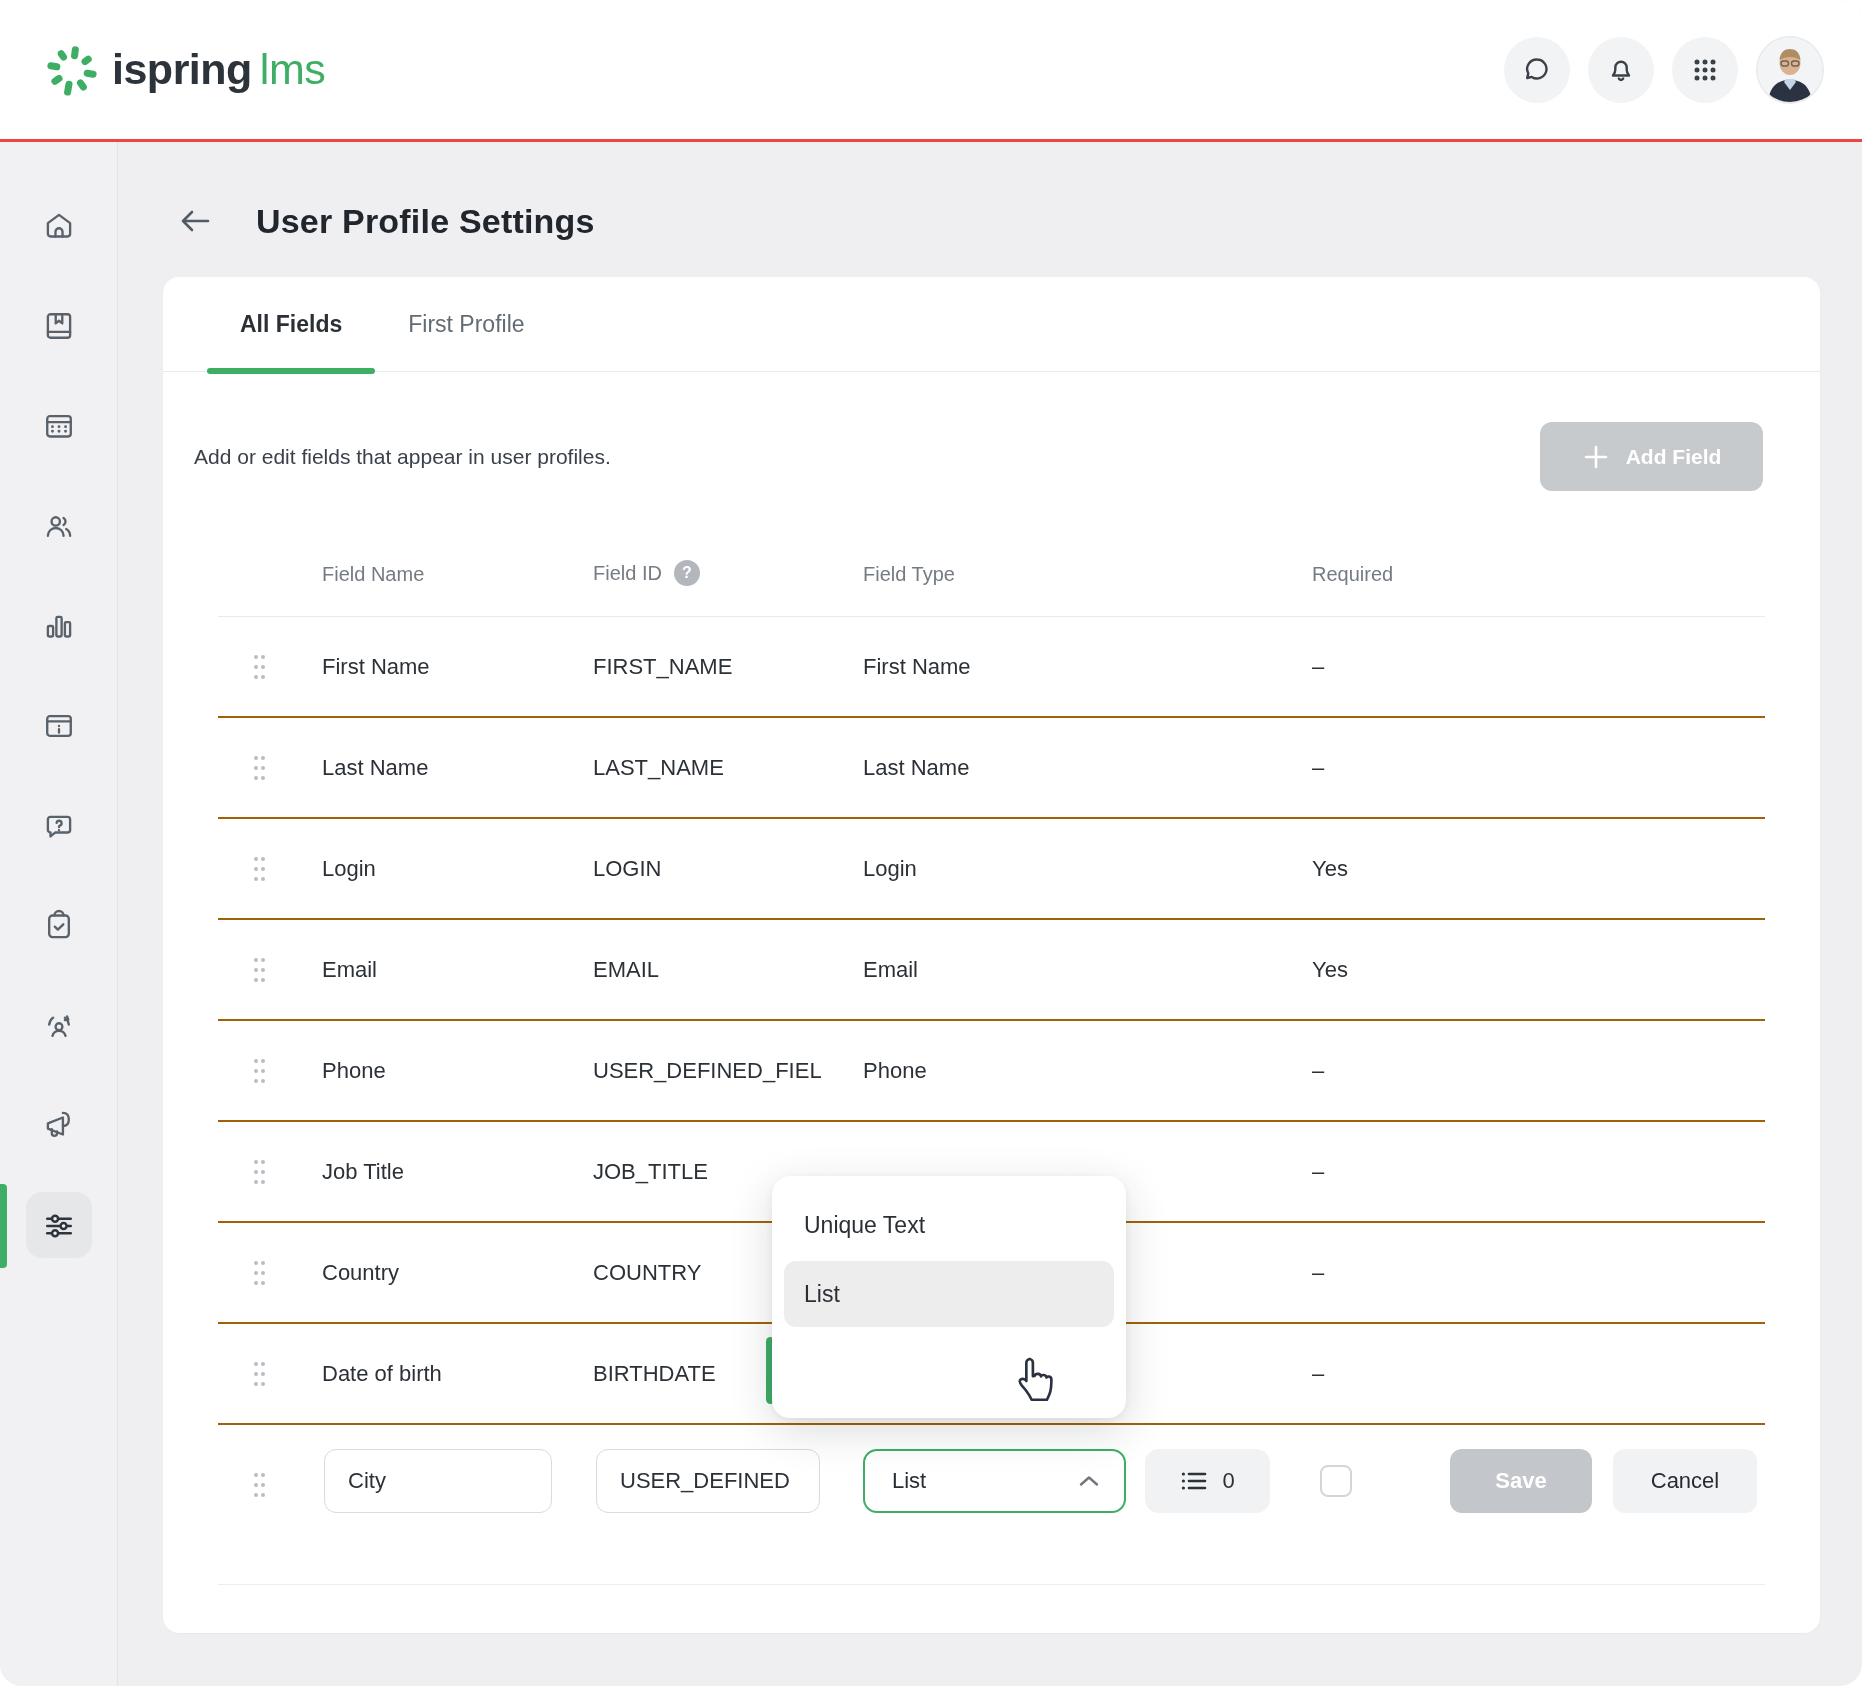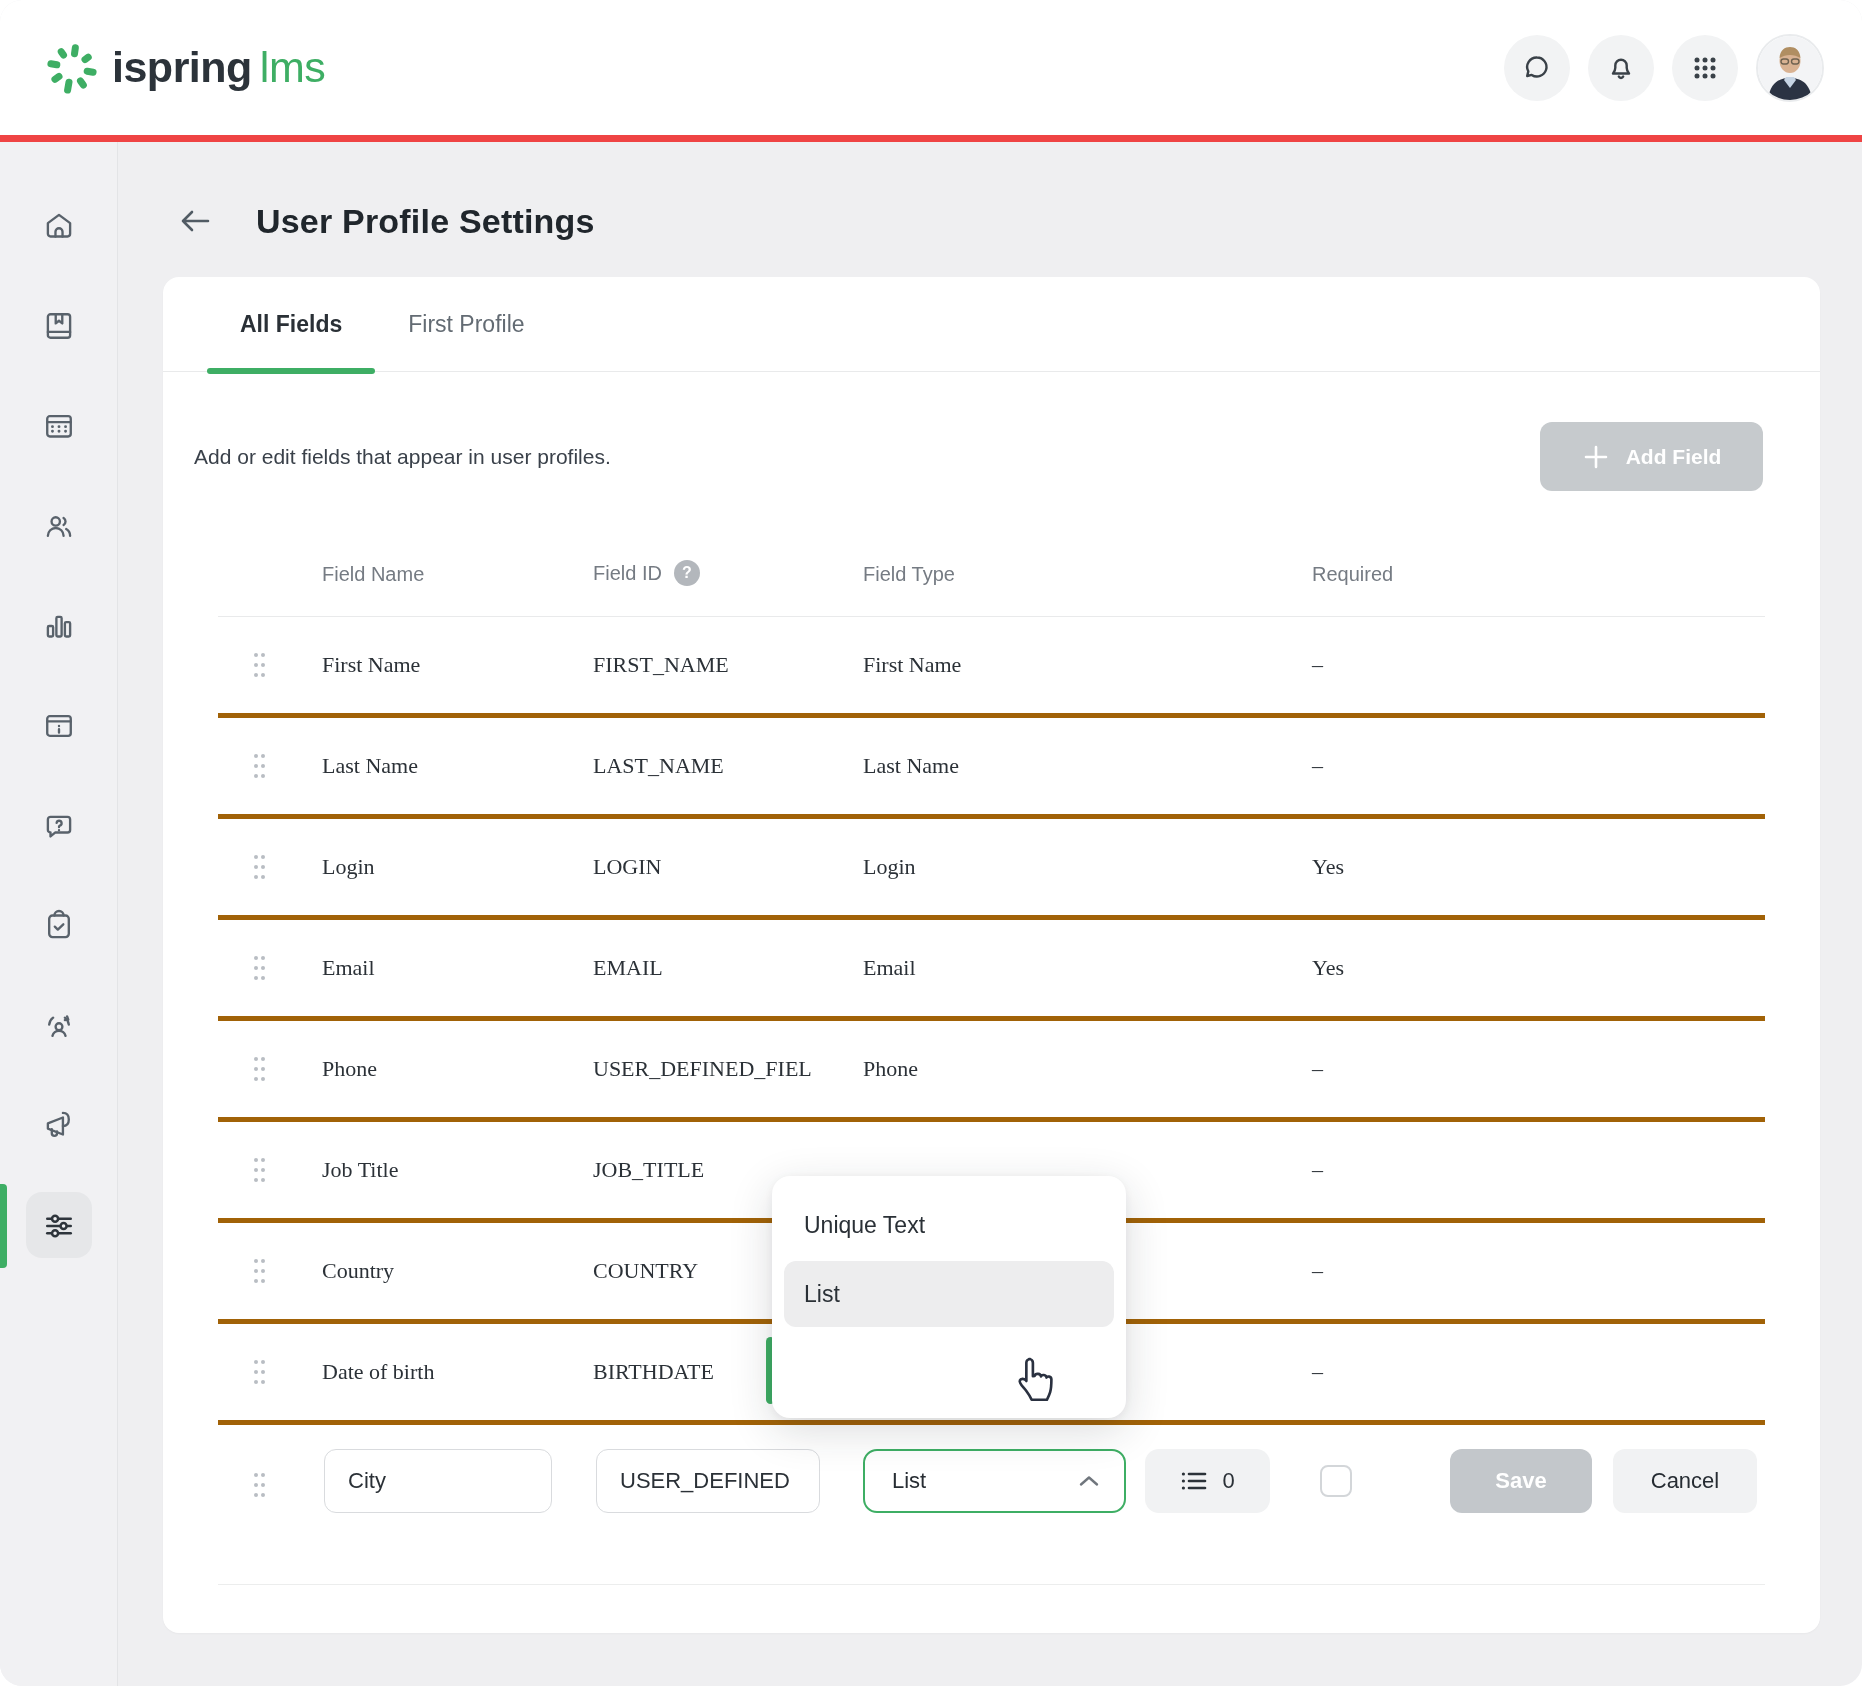--- a/index.html
+++ b/index.html
@@ -1,21 +1,21 @@
 <!DOCTYPE html>
 <html><head>
 <meta charset="utf-8">
 <style>
   * { margin:0; padding:0; box-sizing:border-box; }
   html,body { background:#ffffff; }
   body { width:1862px; height:1686px; font-family:"Liberation Sans", sans-serif; color:#262c32; }
   .app { position:relative; width:1862px; height:1686px; border-radius:22px; overflow:hidden; background:#efeff1; }
 
   
-  .topbar { position:relative; height:142px; background:#fff; border-bottom:7px solid #ef4444; display:flex; align-items:center; padding:0 38px 0 46px; }
+  .topbar { position:relative; height:142px; background:#fff; border-bottom:3px solid #ef4444; display:flex; align-items:center; padding:0 38px 0 46px; }
   .logo { display:flex; align-items:center; gap:14px; }
   .logo-burst { width:52px; height:52px; }
   .logo-text { font-size:43px; letter-spacing:-.5px; }
   .logo-text .w1 { color:#2c333a; font-weight:bold; }
   .logo-text .w2 { color:#3eae64; font-weight:normal; margin-left:8px; }
   .topbar-right { margin-left:auto; display:flex; align-items:center; gap:18px; }
   .icon-circle { width:66px; height:66px; border-radius:50%; background:#f2f3f4; display:flex; align-items:center; justify-content:center; cursor:pointer; }
   .avatar { width:68px; height:68px; border-radius:50%; background:#fff; border:2px solid #e9ebed; overflow:hidden; cursor:pointer; }
   .avatar svg { width:100%; height:100%; }
 
@@ -48,21 +48,21 @@
   .add-field-btn { width:223px; height:69px; border:none; border-radius:12px; background:#c6cacd; color:#fff; font-size:21px; font-weight:bold; font-family:inherit; display:flex; align-items:center; justify-content:center; gap:16px; cursor:pointer; }
 
   
   .table { margin:0 55px; position:relative; }
   .thead { position:relative; height:126px; border-bottom:1px solid #e9eaeb; }
   .thead .th { position:absolute; bottom:30px; font-size:20px; color:#757b83; }
   .th.c-name { left:104px; } .th.c-id { left:375px; display:flex; align-items:center; gap:12px; }
   .th.c-type { left:645px; } .th.c-req { left:1094px; }
   .help-badge { width:26px; height:26px; border-radius:50%; background:#b3b7bc; color:#fff; font-size:16px; font-weight:bold; display:flex; align-items:center; justify-content:center; cursor:pointer; }
 
-  .trow { position:relative; height:101px; border-bottom:5px solid #a16207;font-family:Liberation Serif, serif; }
+  .trow { position:relative; height:101px; border-bottom:2px solid #a16207; }
   .cell { position:absolute; top:50%; transform:translateY(-50%); font-size:22px; color:#2b3137; white-space:nowrap; }
   .cell.c-name { left:104px; } .cell.c-id { left:375px; width:258px; overflow:hidden; }
   .cell.c-type { left:645px; } .cell.c-req { left:1094px; }
   .drag { position:absolute; left:34px; top:50%; transform:translateY(-50%); cursor:grab; width:18px; height:34px; display:flex; align-items:center; }
 
   
   .erow { position:relative; height:160px; border-bottom:1px solid #eceded; }
   .erow .drag { top:60px; }
   .ctrl { position:absolute; top:24px; height:64px; }
   .txt-input { border:1px solid #d9dbde; border-radius:12px; font-size:22px; color:#2b3137; padding:0 23px; font-family:inherit; background:#fff; outline:none; }

